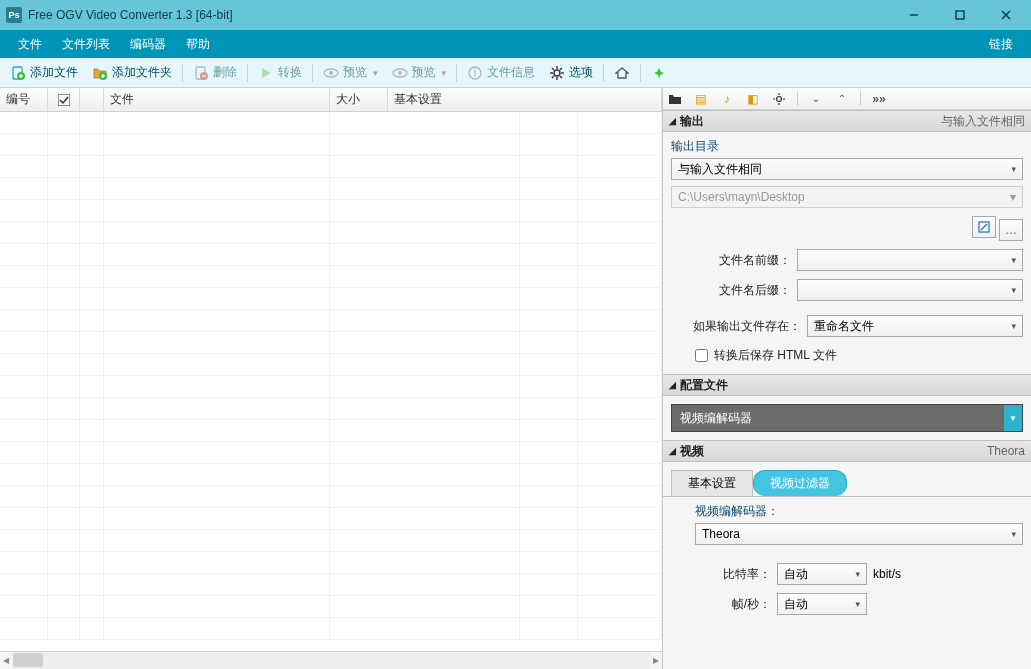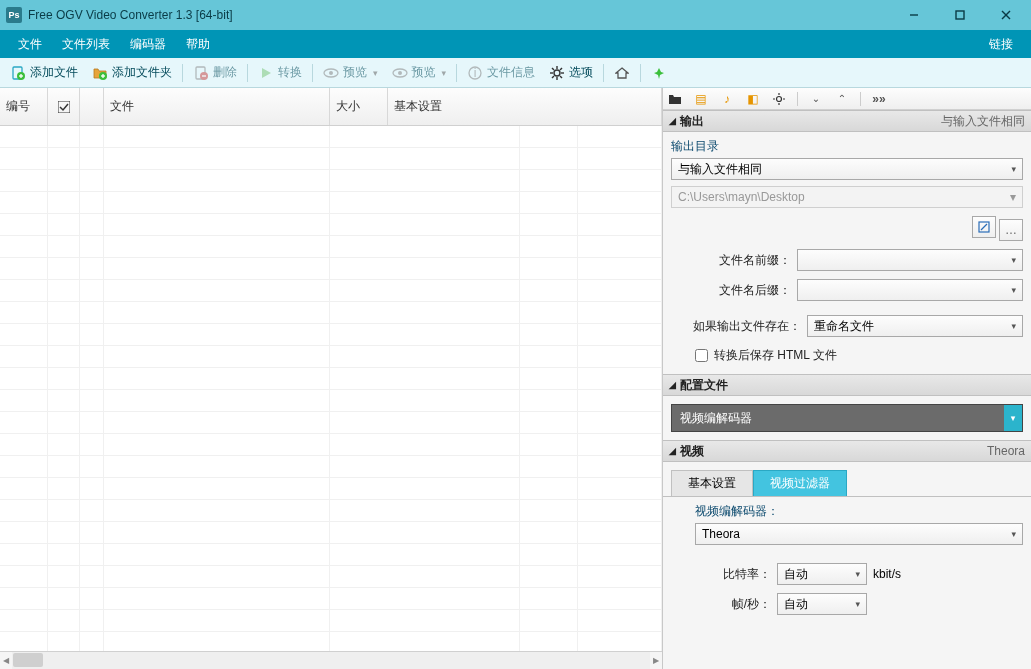--- a/index.html
+++ b/index.html
@@ -18,21 +18,21 @@
 .toolbar .tbtn { display: flex; align-items: center; gap: 4px; padding: 3px 6px; cursor: pointer; border-radius: 2px; color: #034a5a; }
 .toolbar .sep { width: 1px; height: 18px; background: #b8d8de; margin: 0 2px; }
 .toolbar .dd { margin-left: 2px; font-size: 9px; color: #666; }
 .toolbar .ico { width: 16px; height: 16px; display: inline-flex; align-items: center; justify-content: center; }
 .ico-green { color: #3bbf3b; }
 .ico-dark { color: #444; }
 
 .body { display: flex; height: calc(669px - 30px - 28px - 30px); }
 
 .left { flex: 1; display: flex; flex-direction: column; border-right: 1px solid #c8c8c8; min-width: 0; }
-.gridhead { height: 38px; background: linear-gradient(#fdfdfd,#efefef); border-bottom: 1px solid #d0d0d0; display: flex; }
+.gridhead { height: 24px; background: linear-gradient(#fdfdfd,#efefef); border-bottom: 1px solid #d0d0d0; display: flex; }
 .gridhead .col { border-right: 1px solid #d8d8d8; padding: 3px 6px; color: #333; display: flex; align-items: center; }
 .gridbody { flex: 1; background: #fff; position: relative; overflow: hidden; }
 .gridbody .row { height: 22px; border-bottom: 1px solid #f0f0f0; display: flex; }
 .gridbody .row .cell { border-right: 1px solid #f0f0f0; }
 .lfoot { height: 18px; background: #f5f5f5; border-top: 1px solid #d0d0d0; display: flex; }
 .lfoot .scroll { flex: 1; background: #efefef; position: relative; }
 .lfoot .scroll::after { content: ''; position: absolute; left: 1px; top: 1px; width: 30px; height: 14px; background: #cfcfcf; border-radius: 2px; }
 
 .right { width: 368px; display: flex; flex-direction: column; background: #f5f5f5; overflow-y: auto; overflow-x: hidden; }
 .rtoolbar { height: 22px; background: linear-gradient(#fdfdfd,#efefef); border-bottom: 1px solid #d0d0d0; display: flex; align-items: center; padding: 0 4px; gap: 10px; }
@@ -54,21 +54,21 @@
 .rrow .rc { flex: 1; }
 .chk { display: flex; align-items: center; gap: 6px; margin-top: 6px; color: #222; }
 .chk input { width: 13px; height: 13px; }
 
 .profile { margin: 8px; }
 .profile-sel { height: 28px; background: #6b6b6b; color: #fff; border: 1px solid #444; display: flex; align-items: center; padding: 0 8px; justify-content: space-between; }
 .profile-sel .pa { width: 18px; height: 26px; background: #2bb4cc; margin: -1px -8px -1px 8px; display: flex; align-items: center; justify-content: center; font-size: 9px; }
 
 .tabs { display: flex; margin-top: 8px; border-bottom: 1px solid #c0c0c0; padding-left: 8px; gap: 0; }
 .tab { padding: 4px 16px; background: #e6e6e6; border: 1px solid #c0c0c0; border-bottom: none; cursor: pointer; }
-.tab.active { background: #43c4e0; color: #fff; border-color: #2aa8c4; }
+.tab.active { background: #43c4e0; color: #fff; border-color: #2aa8c4; border-radius: 12px; }
 
 .chev { font-size: 10px; }
 svg { display: block; }
 </style>
 </head>
 <body>
 
 <div class="titlebar">
   <span class="icon">Ps</span>
   <span class="title">Free OGV Video Converter 1.3  [64-bit]</span>

